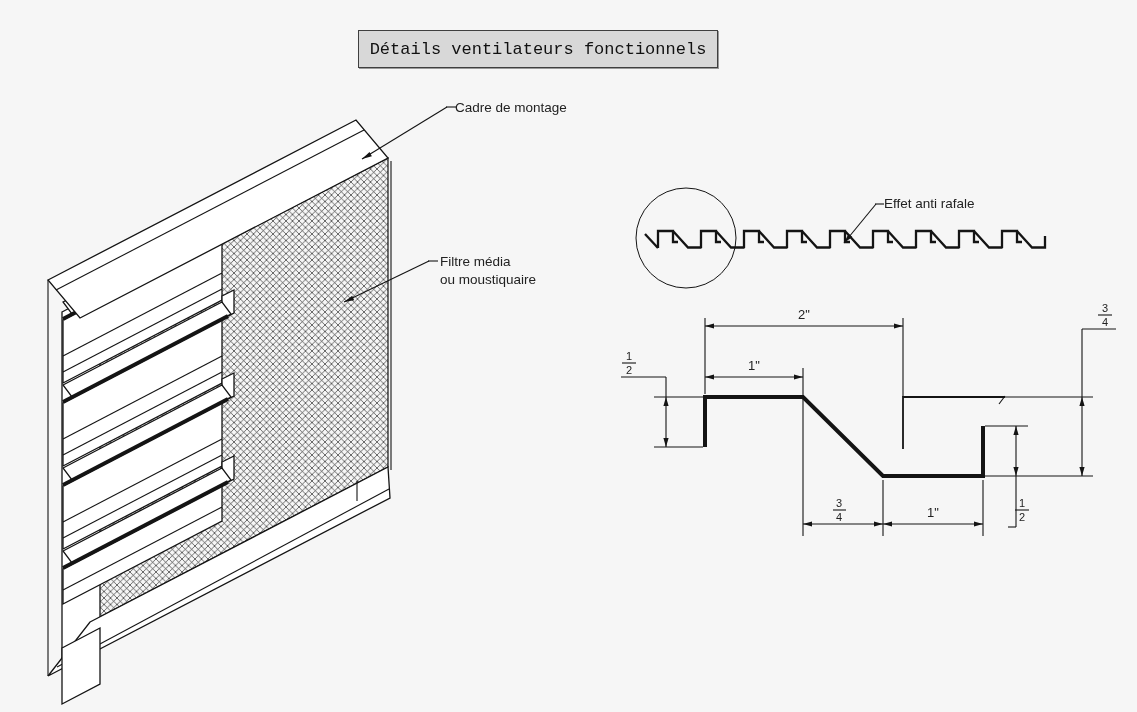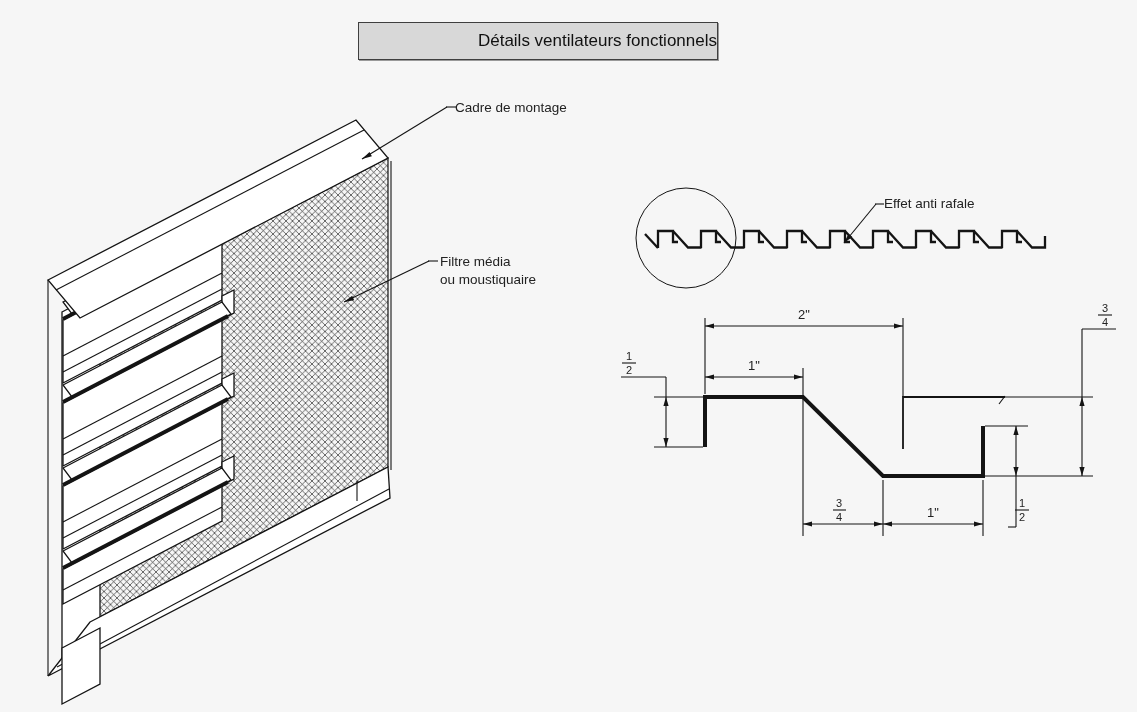--- a/index.html
+++ b/index.html
@@ -1,21 +1,21 @@
 <!DOCTYPE html>
 <html><head>
 <meta charset="utf-8">
 <style>
   html,body{margin:0;padding:0;background:#e9e9e9;}
   .page{position:relative;width:1137px;height:712px;background:#f6f6f6;overflow:hidden;
         font-family:"Liberation Sans", sans-serif;color:#141414;}
-  .title-box{position:absolute;left:358px;top:22px;width:358px;height:36px;
+  .title-box{position:absolute;left:358px;top:30px;width:358px;height:36px;
              background:#d8d8d8;border:1.5px solid #3f3f3f;box-shadow:1px 1px 0 #9a9a9a;
-             display:flex;align-items:center;justify-content:flex-end;
-             font-size:17px;color:#111;}
+             display:flex;align-items:center;justify-content:center;
+             font-size:17px;color:#111;font-family:Liberation Mono, monospace;}
   svg{position:absolute;left:0;top:0;}
   .thin{stroke:#141414;stroke-width:1.1;fill:none;}
   .med{stroke:#141414;stroke-width:1.8;fill:none;}
   .thick{stroke:#141414;stroke-width:4;fill:none;stroke-linecap:butt;}
   .zig{stroke:#141414;stroke-width:2.3;fill:none;stroke-linejoin:miter;}
   .white{fill:#ffffff;stroke:#141414;stroke-width:1.3;}
   .arr{fill:#141414;stroke:none;}
   .lbl{font-family:"Liberation Sans",sans-serif;font-size:13.5px;fill:#222;}
   .dim{font-family:"Liberation Sans",sans-serif;font-size:13px;fill:#222;}
   .frac{font-family:"Liberation Sans",sans-serif;font-size:11px;fill:#222;}

